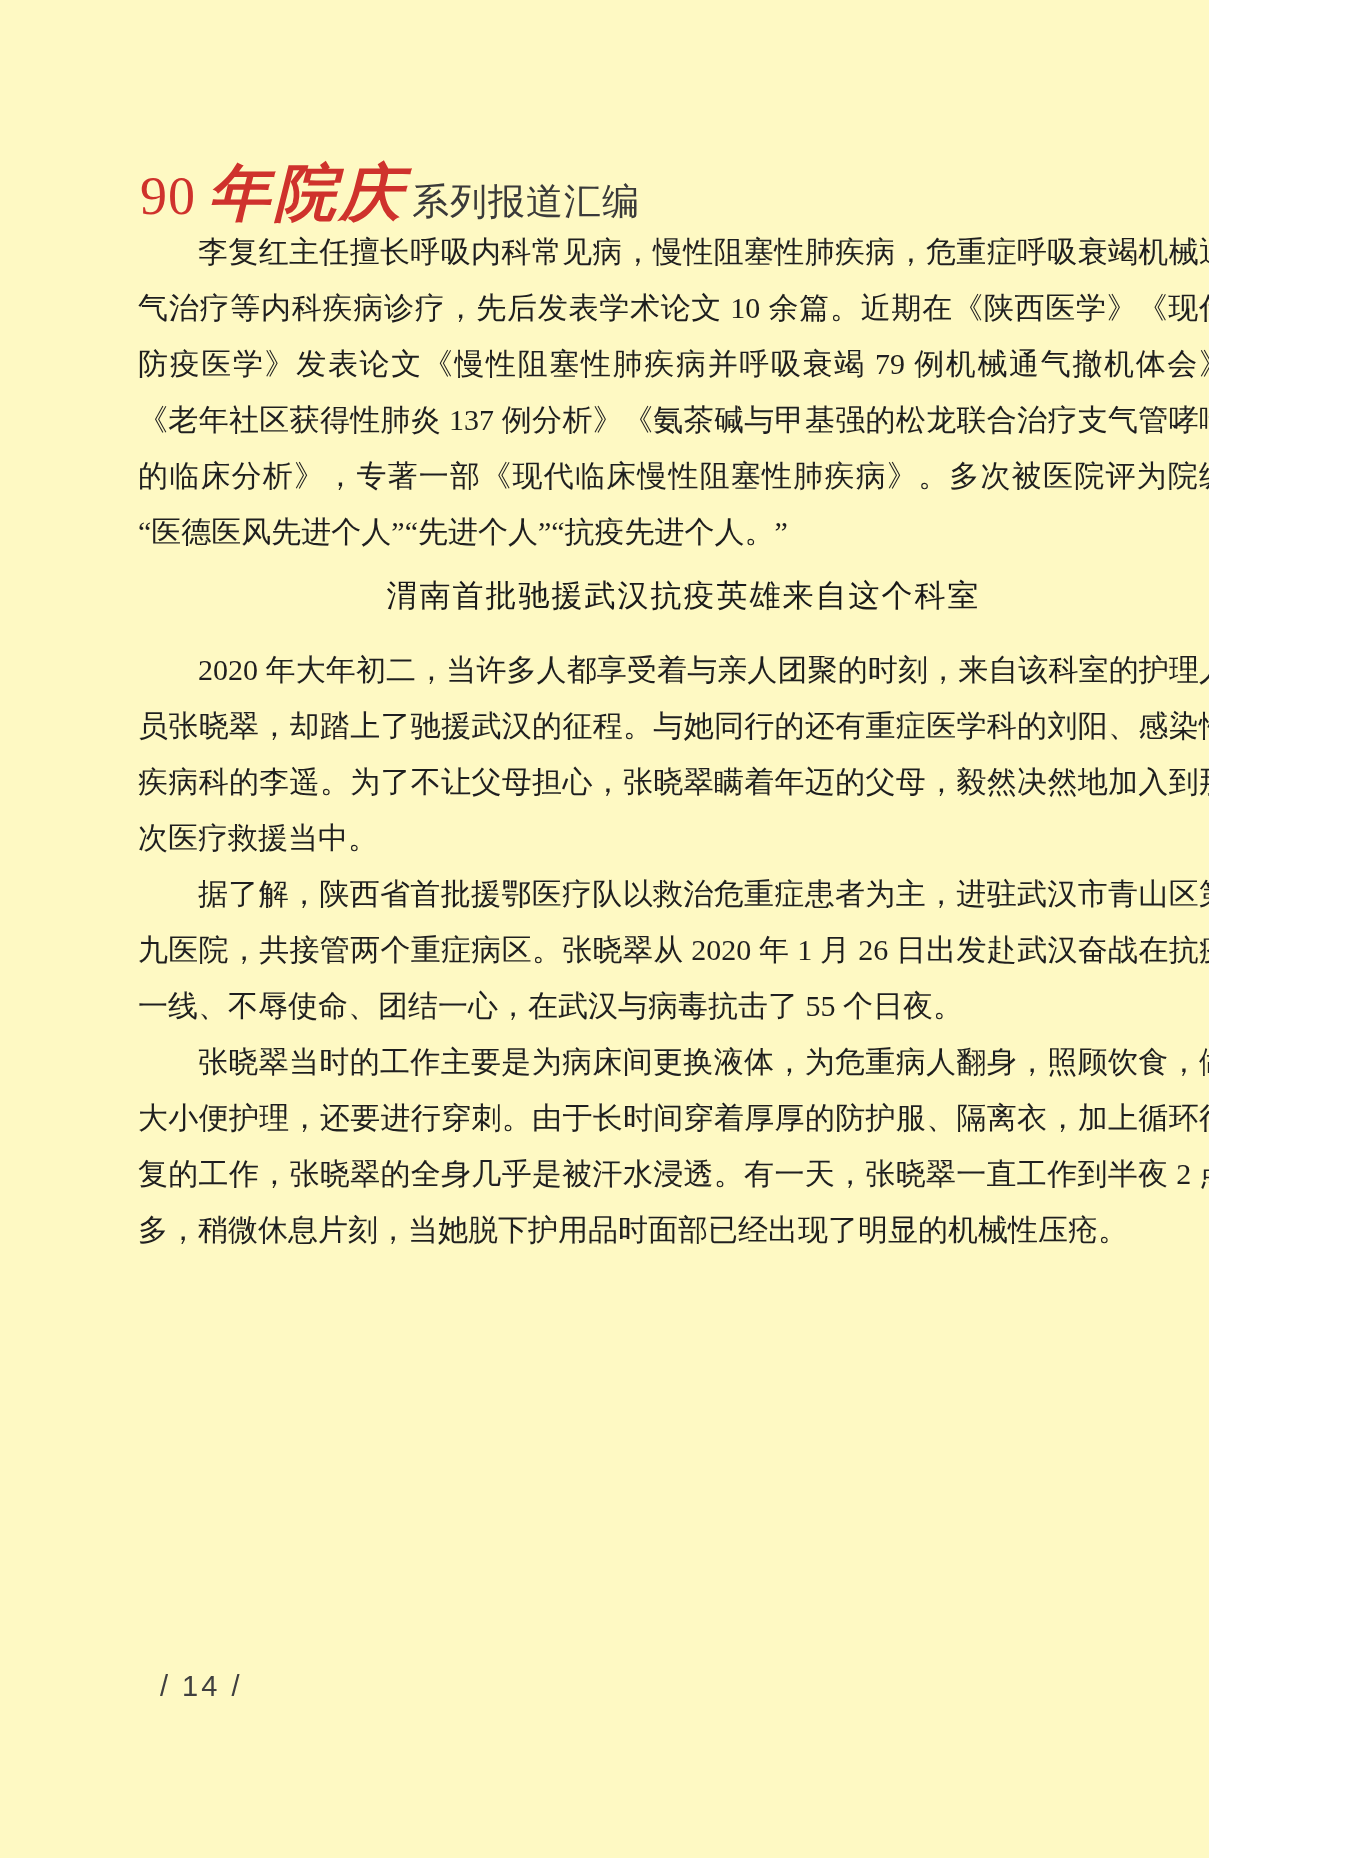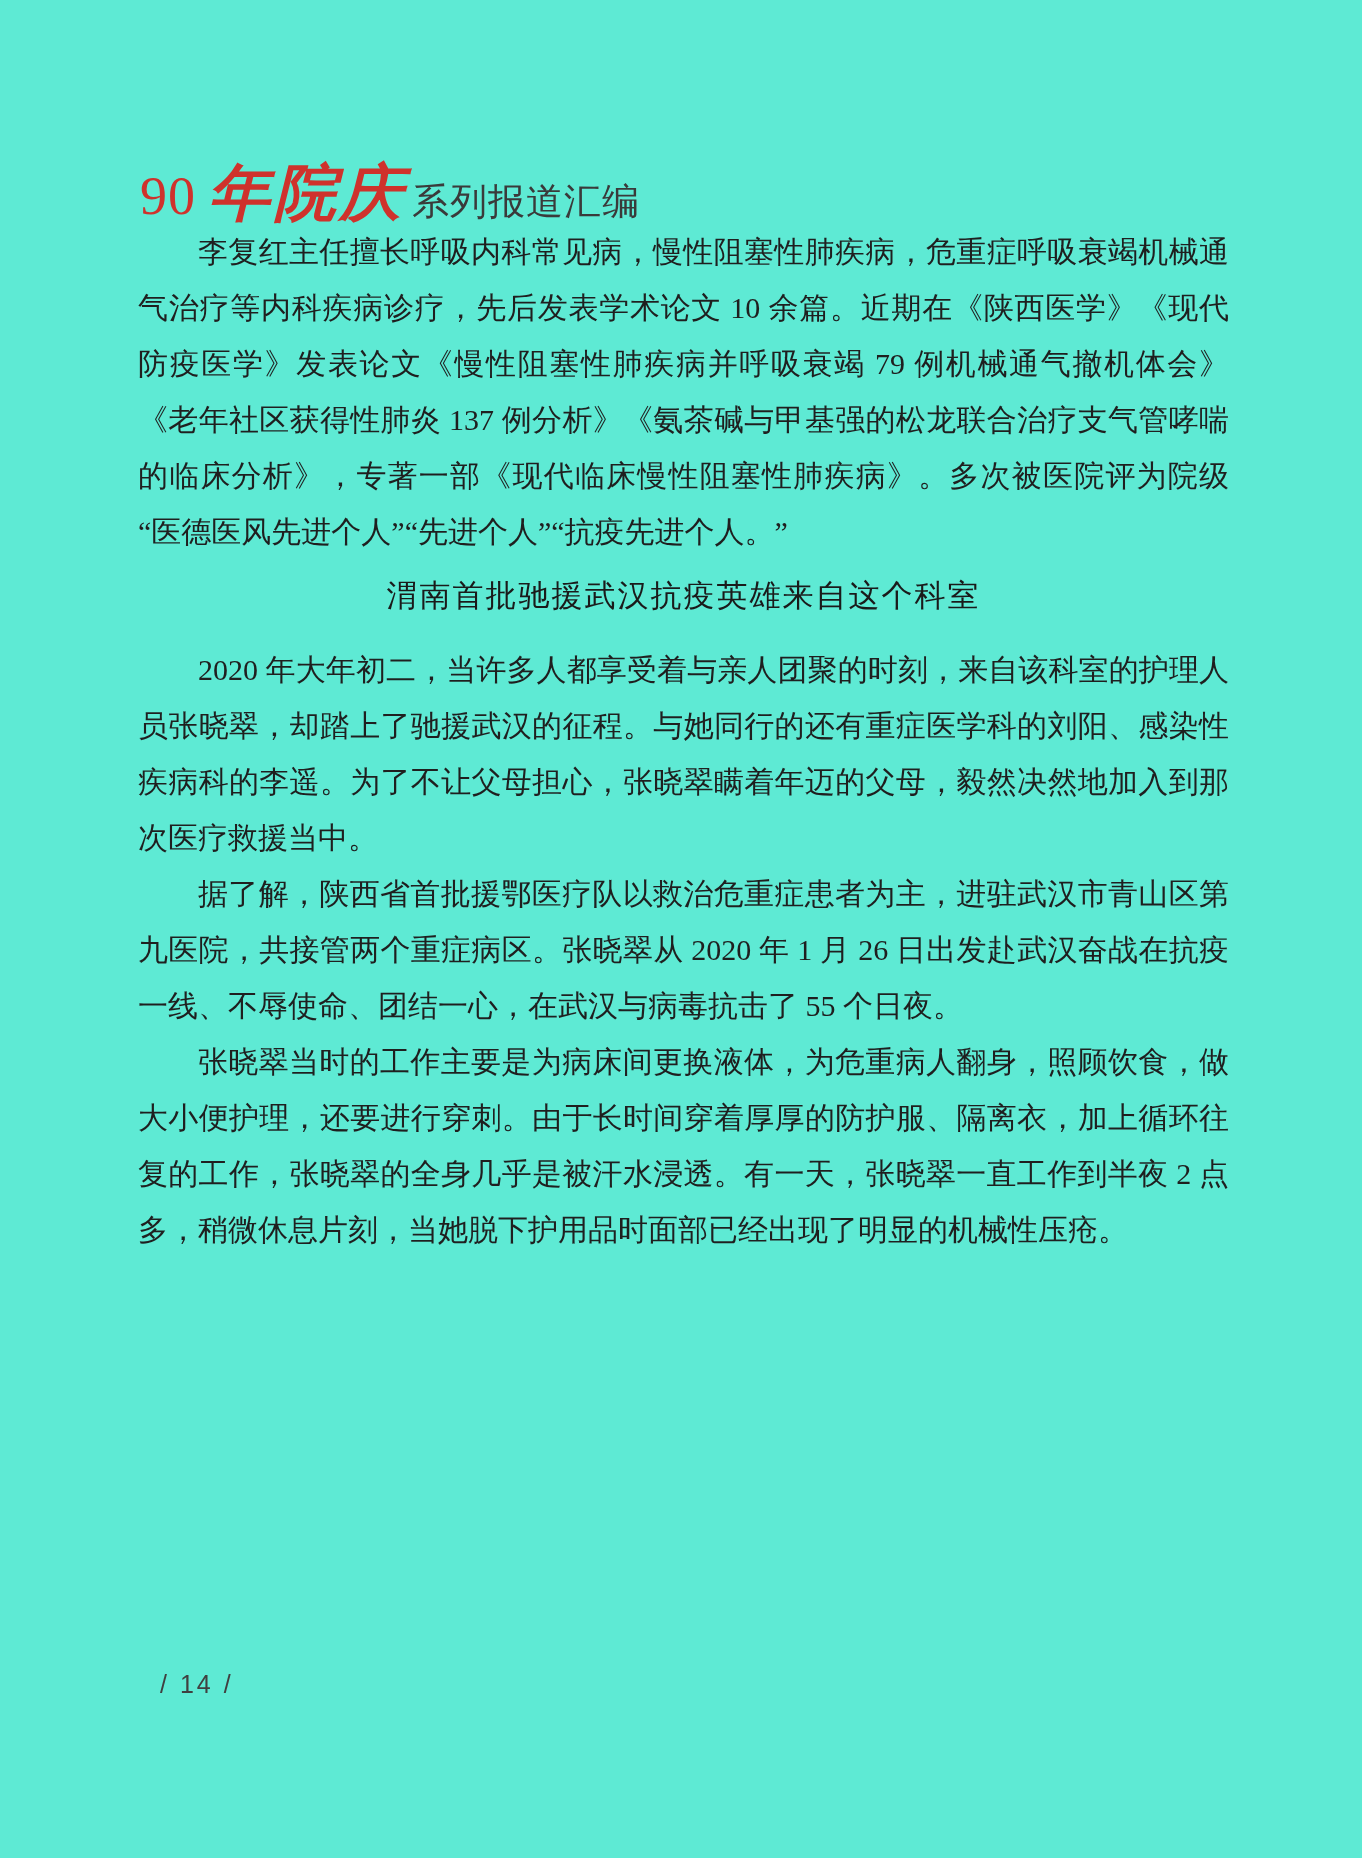--- a/index.html
+++ b/index.html
@@ -2,23 +2,23 @@
 <html lang="zh" style="--accent: #cf322c;"><head>
 <meta charset="utf-8">
 <style>
   html, body {
     margin: 0;
     padding: 0;
     background: #ffffff;
   }
   .page {
     position: relative;
-    width: 1362px;
+    width: 1209px;
     height: 1858px;
-    background: #5eead4;
+    background: #fef9c3;
     overflow: hidden;
   }
   
   .page-header {
     position: absolute;
     left: 140px;
     top: 122px;
     display: flex;
     align-items: baseline;
     white-space: nowrap;
@@ -75,21 +75,21 @@
     line-height: 56px;
     letter-spacing: 2px;
     color: #1a1a1a;
   }
   
   .page-footer {
     position: absolute;
     left: 160px;
     top: 1672px;
     font-family: "Liberation Sans", "DejaVu Sans", sans-serif;
-    font-size: 25px;
+    font-size: 29px;
     line-height: 1;
     color: #404040;
     letter-spacing: 3px;
   }
 </style>
 </head>
 <body>
 
 <div class="page">
 

